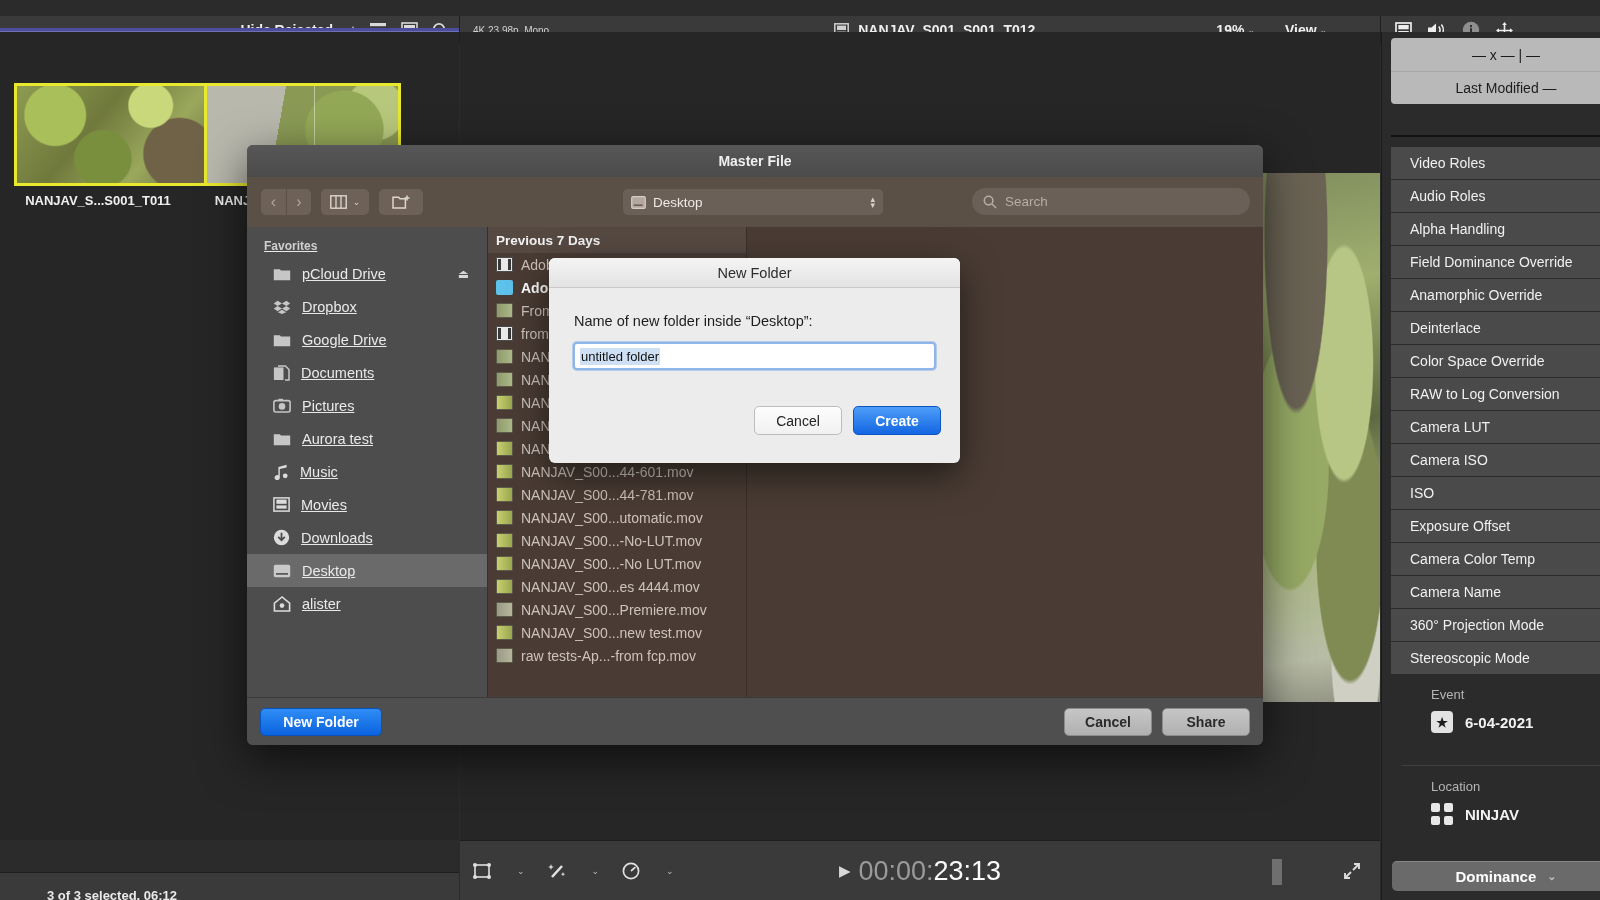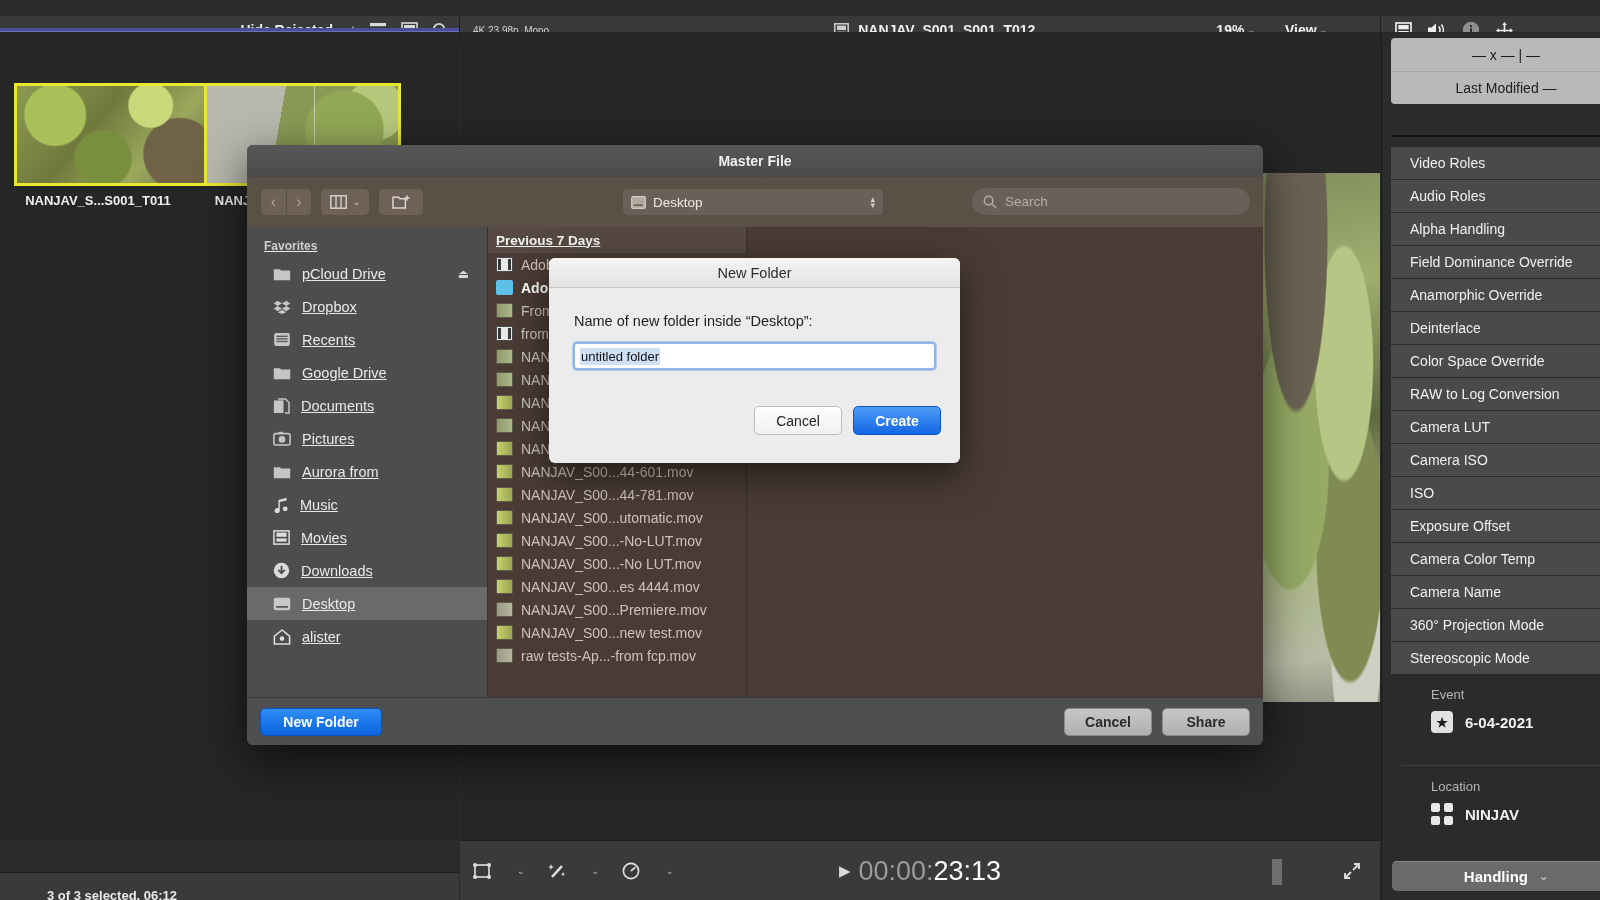--- a/index.html
+++ b/index.html
@@ -107,21 +107,21 @@
   .pathpop .ud { margin-left:auto; display:flex; flex-direction:column; line-height:6px; font-size:9px; color:#d8d0c8; }
   .searchbox { position:absolute; left:725px; top:11px; width:278px; height:27px; background:#6b6058; border-radius:14px;
                display:flex; align-items:center; padding:0 11px; gap:8px; color:#b7ada4; font-size:13.5px; }
   .dlg-body { position:absolute; left:0; top:82px; width:1016px; height:470px; display:flex; }
   .sb { width:240px; background:#4d4d4d; padding-top:12px;text-decoration:underline; }
   .sb-head { font-size:12px; font-weight:bold; color:#cfcfcf; padding-left:17px; margin-bottom:4px; }
   .sb-item { height:33px; display:flex; align-items:center; gap:11px; padding-left:26px; font-size:14.5px; color:#eaeaea; position:relative; }
   .sb-item.sel { background:#6a6a6a; }
   .eject { position:absolute; right:18px; color:#d8d8d8; font-size:12px; }
   .flist { width:260px; background:#4a3c34; border-left:1px solid #3a2f29; border-right:1px solid #3a2f29; overflow:hidden; }
-  .flist-head { height:26px; background:#564942; display:flex; align-items:center; padding-left:8px; font-size:13.5px; font-weight:bold; color:#f2f2f2;text-decoration:underline; }
+  .flist-head { height:26px; background:#564942; display:flex; align-items:center; padding-left:8px; font-size:13.5px; font-weight:bold; color:#f2f2f2; }
   .frow { height:23px; display:flex; align-items:center; gap:8px; padding-left:8px; font-size:14px; color:#cdc3bb; white-space:nowrap; }
   .frow.bold { color:#fff; font-weight:bold; }
   .fico { width:17px; height:15px; flex:none; border-radius:1px; }
   .ico-film { background:#e9e9e9; border:1px solid #4a4a4a; position:relative; }
   .ico-film:before,.ico-film:after{content:"";position:absolute;top:1px;bottom:1px;width:3px;background:#3a3a3a;}
   .ico-film:before{left:1px;} .ico-film:after{right:1px;}
   .ico-folder { background:#5ec1ea; border-radius:2px 2px 2px 2px; }
   .ico-clip1 { background:linear-gradient(90deg,#8f9a6c,#aeb98a); border:1px solid #5d5a4a; }
   .ico-clip2 { background:linear-gradient(90deg,#c8cf6e,#9aa64f); border:1px solid #5d5a4a; }
   .ico-clip3 { background:linear-gradient(90deg,#9a9a86,#b6b69e); border:1px solid #5d5a4a; }
@@ -341,21 +341,21 @@
             <i></i>
             <i></i>
             <i></i>
             <i></i>
           </span>
         <span>NINJAV</span>
       </div>
     </div>
 
     <div class="settings-btn">
-      <span>Handling</span>
+      <span>Dominance</span>
       <span class="chev" style="font-size:11px">⌄</span>
     </div>
   </div>
 
   <div class="dlg">
     <div class="dlg-title">Master File</div>
 
     <div class="dlg-toolbar">
       <div class="navbtns">
         <div class="navbtn">‹</div>
@@ -409,29 +409,20 @@
           <span>pCloud Drive</span>
           <span class="eject">⏏</span>
         </div>
         <div class="sb-item">
           <svg width="18" height="14" viewBox="0 0 18 14">
               <path d="M4.6 0.8L0.8 3.4l3.8 2.6L9 3.4zM13.4 0.8L9 3.4l4.4 2.6 3.8-2.6zM0.8 8.6l3.8 2.6L9 8.6 4.6 6zM13.4 6L9 8.6l4.4 2.6 3.8-2.6zM4.8 12.2L9 9.8l4.2 2.4L9 14z" fill="#c6c6c6"></path>
             </svg>
           <span>Dropbox</span>
         </div>
         <div class="sb-item">
-          <svg width="18" height="15" viewBox="0 0 18 15">
-              <rect x="1.2" y="1" width="15.6" height="13" rx="2" fill="#c6c6c6"></rect>
-              <rect x="3.4" y="3.6" width="11.2" height="1.4" fill="#5a5a5a"></rect>
-              <rect x="3.4" y="6.2" width="11.2" height="1.4" fill="#5a5a5a"></rect>
-              <rect x="3.4" y="8.8" width="11.2" height="1.4" fill="#5a5a5a"></rect>
-            </svg>
-          <span>Recents</span>
-        </div>
-        <div class="sb-item">
           <svg width="18" height="14" viewBox="0 0 18 14">
               <path d="M0.8 2.2h6L8 3.6h9.2v9.6H0.8z" fill="#c6c6c6"></path>
             </svg>
           <span>Google Drive</span>
         </div>
         <div class="sb-item">
           <svg width="17" height="16" viewBox="0 0 17 16">
               <rect x="0.9" y="2.4" width="9.6" height="12.6" fill="#c6c6c6"></rect>
               <path d="M5 0.9h7.4l3.6 3.6v10.5H12" fill="none" stroke="#c6c6c6" stroke-width="1.5"></path>
             </svg>
@@ -442,21 +433,21 @@
               <rect x="0.9" y="2.6" width="16.2" height="11.4" rx="2" fill="none" stroke="#c6c6c6" stroke-width="1.6"></rect>
               <circle cx="9" cy="8.4" r="3.3" fill="#c6c6c6"></circle>
               <rect x="5.4" y="0.8" width="4.6" height="2" fill="#c6c6c6"></rect>
             </svg>
           <span>Pictures</span>
         </div>
         <div class="sb-item">
           <svg width="18" height="14" viewBox="0 0 18 14">
               <path d="M0.8 2.2h6L8 3.6h9.2v9.6H0.8z" fill="#c6c6c6"></path>
             </svg>
-          <span>Aurora from</span>
+          <span>Aurora test</span>
         </div>
         <div class="sb-item">
           <svg width="16" height="16" viewBox="0 0 16 16">
               <path d="M13.6 0.8L5.4 2.9v8.4a2.6 2.6 0 10 1.4 2.2V5.1l6.8-1.7z" fill="#dcdcdc"></path>
               <circle cx="12.2" cy="11.8" r="2.4" fill="#dcdcdc"></circle>
             </svg>
           <span>Music</span>
         </div>
         <div class="sb-item">
           <svg width="17" height="15" viewBox="0 0 17 15">

